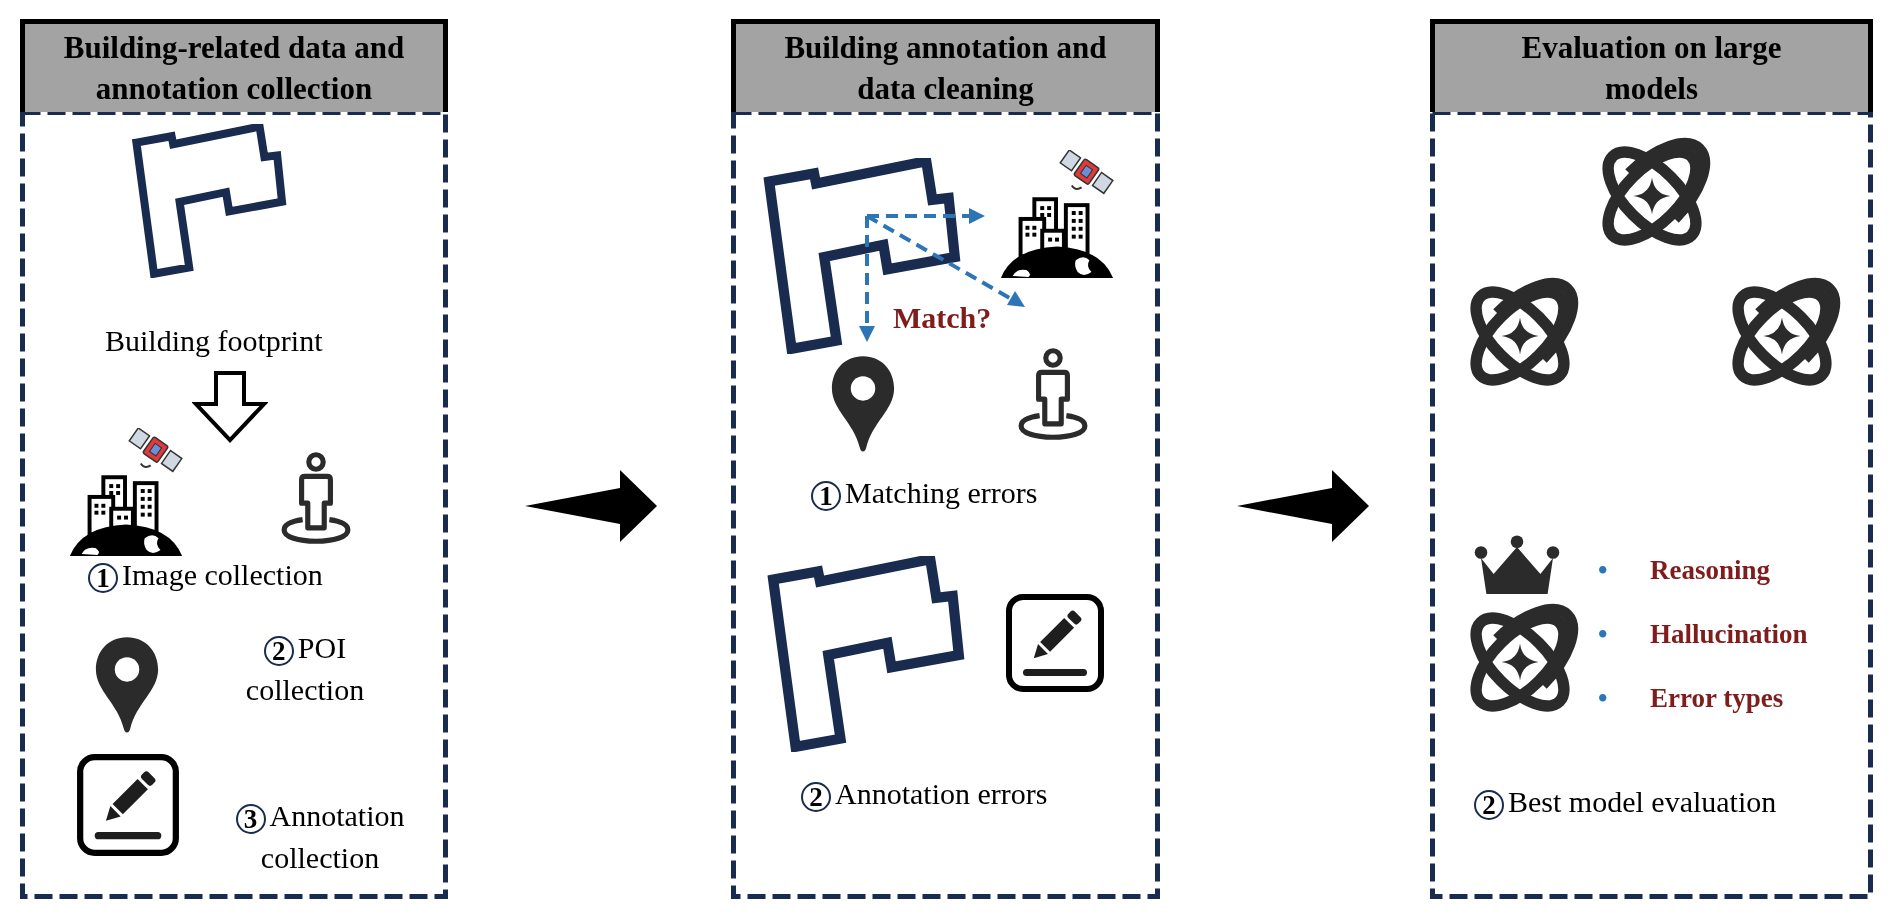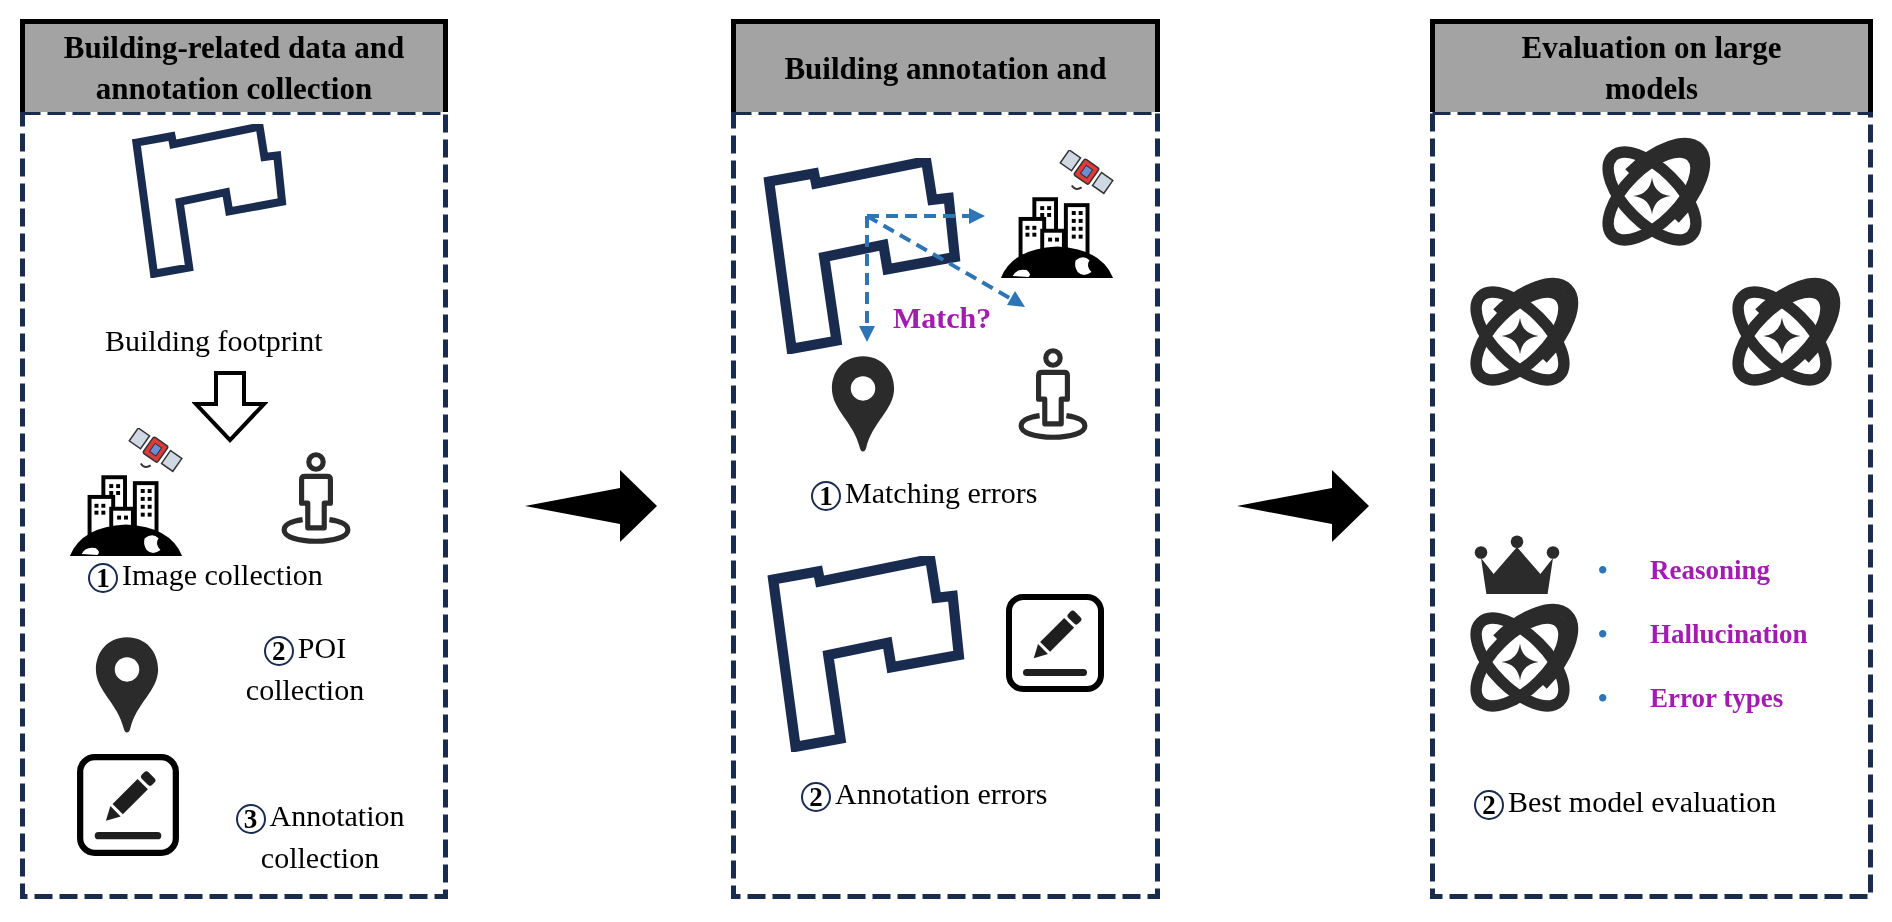--- a/index.html
+++ b/index.html
@@ -10,21 +10,21 @@
                border: 5px solid #000; border-bottom: none; box-sizing: border-box;
                display: flex; align-items: center; justify-content: center; text-align: center;
                font-weight: bold; font-size: 31px; line-height: 41px; background: #a3a3a3; z-index: 2; }
   .frame { position: absolute; left: 0; right: 0; top: 91px; bottom: 0; }
   .frame svg.border { position: absolute; left: 0; top: 0; width: 100%; height: 100%; overflow: visible; }
   .abs { position: absolute; }
   .label { position: absolute; font-size: 30px; white-space: nowrap; line-height: 36px; }
   .num { display: inline-block; width: 30px; height: 30px; border: 2.5px solid #1a2b50; border-radius: 50%;
          box-sizing: border-box; text-align: center; font-weight: bold; font-size: 27px; line-height: 26px;
          margin-right: 4px; vertical-align: -2px; }
-  .blue { color: #a21caf; font-weight: bold; }
+  .blue { color: #7f1d1d; font-weight: bold; }
   .bullet-list { position: absolute; list-style: none; margin: 0; padding: 0; }
   .bullet-list li { font-size: 27px; line-height: 64px; white-space: nowrap; }
   .bullet-list .dot { display: inline-block; width: 52px; color: #2e75b6; font-weight: bold; }
 </style>
 </head>
 <body>
 
 <svg width="0" height="0" style="position:absolute">
   <defs>
     <symbol id="sym-footprint" viewBox="0 0 200 190">
@@ -157,20 +157,21 @@
 </div>
 
 <svg class="abs" style="left:525px; top:470px; width:132px; height:72px;" viewBox="0 0 132 72">
   <path d="M0 36 L95 18 L95 0 L132 36 L95 72 L95 54 Z" fill="#000"></path>
 </svg>
 
 <div class="panel" style="left:731px; width:429px; height:880px;">
   <div class="title-box">
     <div>
       <div>Building annotation and</div>
+      <div>data cleaning</div>
     </div>
   </div>
   <div class="frame">
     <svg class="border" viewBox="0 0 429 789" preserveAspectRatio="none">
       <rect x="2.5" y="2.5" width="424" height="784" fill="none" stroke="#1a2b50" stroke-width="5" stroke-dasharray="18 7"></rect>
     </svg>
 
     <svg class="abs" style="left:30px; top:48px; width:204px; height:196px;">
         <use href="#sym-footprint"></use>
       </svg>

